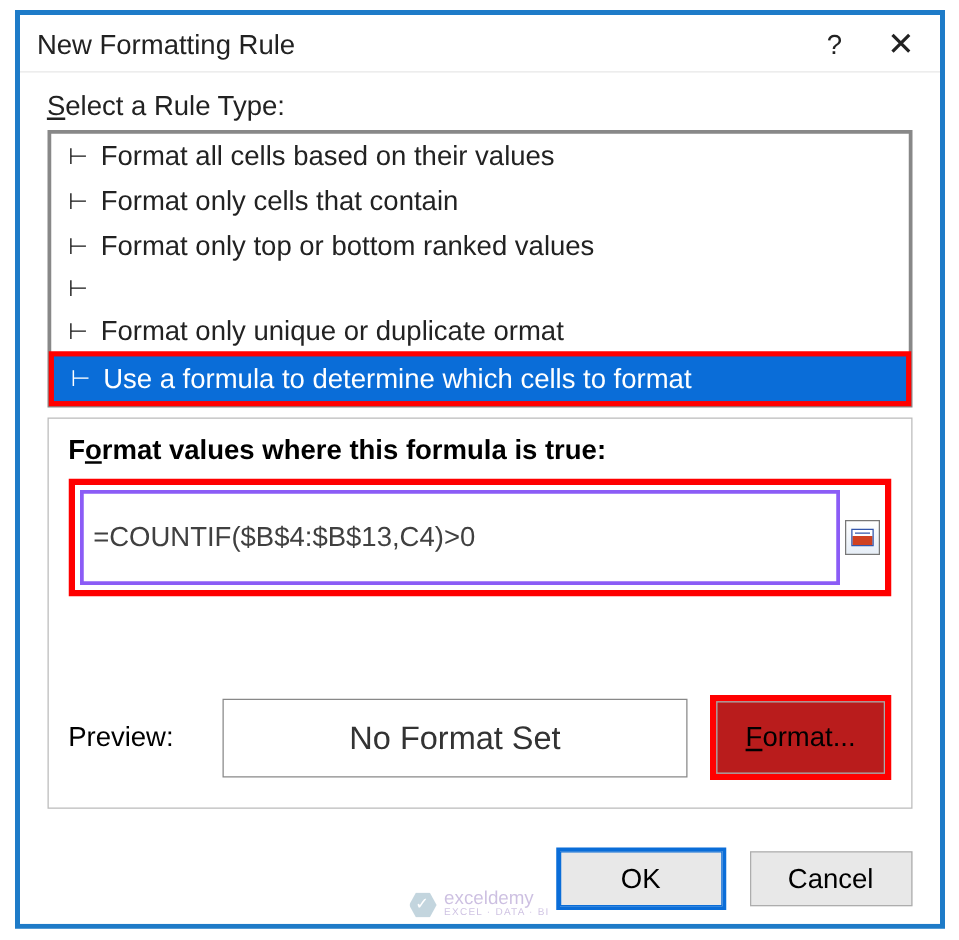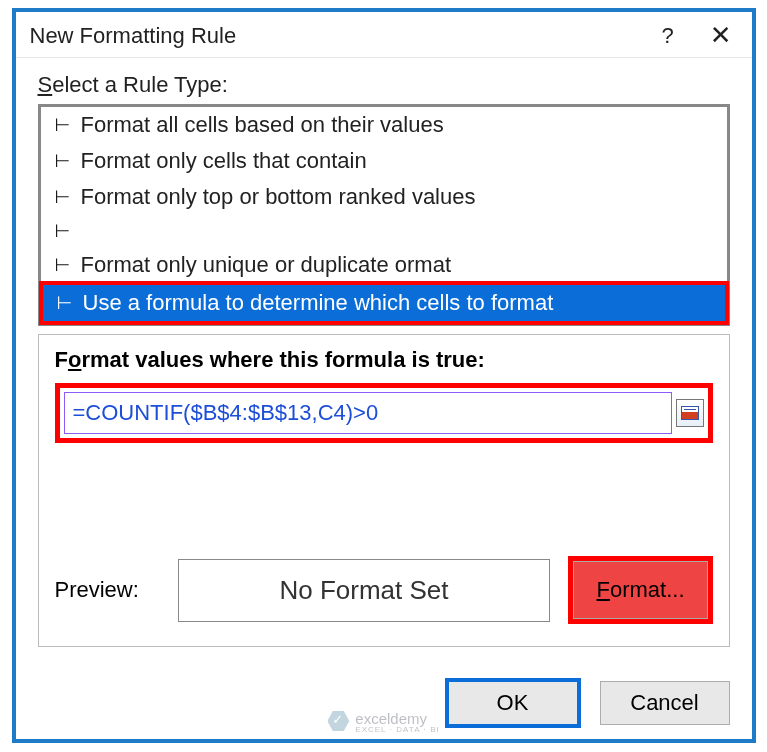--- a/index.html
+++ b/index.html
@@ -98,25 +98,25 @@
     .desc-heading .u { text-decoration: underline; }
     .formula-row {
       border: 5px solid #f00;
       display: flex;
       align-items: center;
       padding: 4px;
       background: #fff;
     }
     .formula-input {
       flex: 1;
-      border: 1px solid #8b5cf6;
-      font-size: 22px;
-      padding: 7px 8px;
+      border: 3px solid #8b5cf6;
+      font-size: 22px;
+      padding: 22px 8px;
       font-family: 'Segoe UI', Tahoma, sans-serif;
-      color: #1d4ed8;
+      color: #404040;
     }
     .refedit-btn {
       width: 28px;
       height: 28px;
       border: 1px solid #777;
       margin-left: 4px;
       background: linear-gradient(#fff,#e6eef7);
       display: flex;
       align-items: center;
       justify-content: center;
@@ -153,21 +153,21 @@
       padding: 15px 8px;
       color: #333;
     }
     .format-btn {
       border: 5px solid #f00;
       background: #e9e9e9;
       padding: 0;
     }
     .format-btn-inner {
       border: 1px solid #aaa;
-      background: #ef4444;
+      background: #b91c1c;
       font-size: 22px;
       padding: 15px 22px;
       cursor: pointer;
       font-family: inherit;
     }
     .format-btn-inner .u { text-decoration: underline; }
     .button-row {
       display: flex;
       justify-content: flex-end;
       gap: 22px;
@@ -188,24 +188,24 @@
       outline-offset: 0;
       border: 1px solid #0a6dd8;
     }
     .watermark {
       position: absolute;
       bottom: 18px;
       left: 50%;
       transform: translateX(-50%);
       opacity: 0.28;
       display: flex;
-      align-items: flex-start;
+      align-items: flex-end;
       gap: 6px;
       font-size: 15px;
-      color: #0f172a;
+      color: #4c1d95;
       pointer-events: none;
     }
     .wm-hex {
       width: 22px; height: 20px; background: #2a6b8c;
       clip-path: polygon(25% 0,75% 0,100% 50%,75% 100%,25% 100%,0 50%);
       position: relative;
     }
     .wm-hex::after { content: '✓'; color: #fff; position: absolute; top: 1px; left: 5px; font-size: 13px; }
     .wm-text { display:flex; flex-direction: column; line-height: 1; }
     .wm-sub { font-size: 8px; letter-spacing: 1px; }

